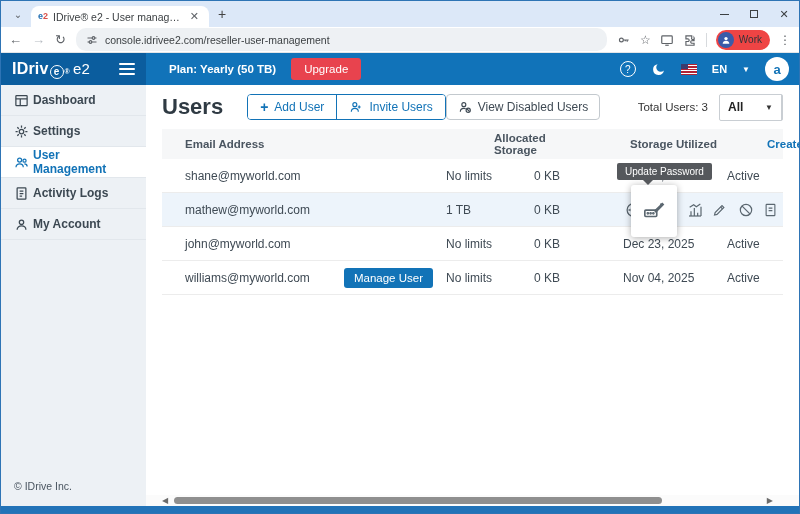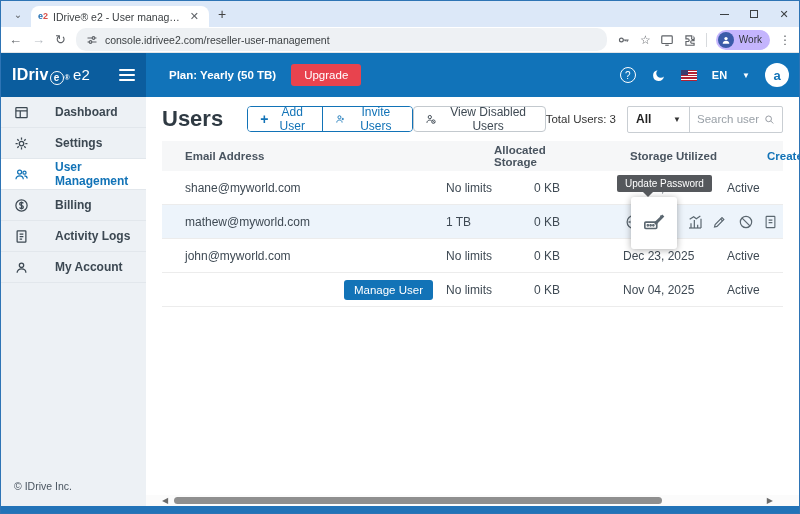--- a/index.html
+++ b/index.html
@@ -28,48 +28,48 @@
   
   .toolbar{height:26px;background:#fff;display:flex;align-items:center;padding:0 8px;gap:10px;border-bottom:1px solid #e4e6e8;flex-shrink:0;}
   .navico{font-size:13px;color:#5f6368;line-height:1;cursor:pointer;}
   .navico.dis{color:#b6bbc1;}
   .omnibox{height:23px;flex:1;max-width:548px;background:#eef1f4;border-radius:10px;display:flex;align-items:center;padding:0 10px;gap:7px;}
   .urltext{font-size:10.5px;color:#3c4043;white-space:nowrap;}
   .tbicons{display:flex;align-items:center;gap:9px;margin-left:auto;}
   .tbicons svg{display:block;cursor:pointer;}
   .staric{font-size:12px;color:#5f6368;cursor:pointer;line-height:1;}
   .tbdivider{width:1px;height:14px;background:#d7dadd;}
-  .profilechip{height:20px;background:#c4b5fd;border-radius:10px;display:flex;align-items:center;gap:5px;padding:0 8px 0 2px;cursor:pointer;}
+  .profilechip{height:20px;background:#ef4444;border-radius:10px;display:flex;align-items:center;gap:5px;padding:0 8px 0 2px;cursor:pointer;}
   .pavatar{width:16px;height:16px;border-radius:50%;background:#3a5ba9;display:flex;align-items:center;justify-content:center;}
   .ptext{font-size:10px;color:#30343a;}
   .kebab{color:#5f6368;font-size:12px;letter-spacing:0;cursor:pointer;}
 
   
-  .appheader{height:44px;background:#1173b9;display:flex;align-items:center;flex-shrink:0;color:#fff;}
+  .appheader{height:32px;background:#1173b9;display:flex;align-items:center;flex-shrink:0;color:#fff;}
   .logozone{width:145px;height:100%;background:#0b5d9e;display:flex;align-items:center;padding:0 11px;flex-shrink:0;}
   .logo{display:flex;align-items:baseline;font-weight:bold;font-size:16px;letter-spacing:.2px;cursor:pointer;}
   .logo .ering{display:inline-flex;width:14px;height:14px;border:1.5px solid #fff;border-radius:50%;align-items:center;justify-content:center;font-size:10px;margin:0 1px;position:relative;top:1px;}
   .logo sup{font-size:7px;margin-right:3px;}
   .logo .e2{font-weight:normal;font-size:15px;}
   .hamburger{margin-left:auto;display:flex;flex-direction:column;gap:3px;cursor:pointer;}
   .hamburger i{display:block;width:16px;height:2px;background:#fff;border-radius:1px;}
   .plan{margin-left:23px;font-size:11.5px;font-weight:bold;}
   .upgrade{margin-left:15px;background:#e8434e;color:#fff;border:none;font-size:11.5px;padding:5px 13px;border-radius:3px;cursor:pointer;font-family:inherit;}
   .hdr-right{margin-left:auto;display:flex;align-items:center;gap:15px;padding-right:10px;}
   .helpcirc{width:16px;height:16px;border:1.3px solid #fff;border-radius:50%;display:flex;align-items:center;justify-content:center;font-size:10px;cursor:pointer;}
   .flag{width:16px;height:11px;background:repeating-linear-gradient(#b22234 0 1.3px,#fff 1.3px 2.4px);position:relative;flex-shrink:0;}
   .flag::after{content:"";position:absolute;left:0;top:0;width:7px;height:5.5px;background:#3c3b6e;}
   .lang{font-size:11px;font-weight:bold;}
   .caret{font-size:8px;}
   .avatar{width:24px;height:24px;border-radius:50%;background:#fff;color:#1273b7;display:flex;align-items:center;justify-content:center;font-size:13px;font-weight:bold;cursor:pointer;}
 
   
   .appbody{flex:1;display:flex;min-height:0;}
   .sidebar{width:145px;background:#edf1f5;display:flex;flex-direction:column;flex-shrink:0;}
-  .sbitem{height:31px;display:flex;align-items:center;gap:26px;padding:0 13px;font-size:12px;font-weight:bold;color:#3c4852;border-bottom:1px solid #e2e7ec;cursor:pointer;}
+  .sbitem{height:31px;display:flex;align-items:center;gap:4px;padding:0 13px;font-size:12px;font-weight:bold;color:#3c4852;border-bottom:1px solid #e2e7ec;cursor:pointer;}
   .sbitem svg{flex-shrink:0;}
   .sbitem.active{background:#fff;color:#1273b7;}
   .sbfooter{margin-top:auto;padding:0 13px 14px;font-size:10.5px;color:#4a5560;}
 
   .main{flex:1;background:#fff;position:relative;min-width:0;}
   .topbar{height:44px;display:flex;align-items:center;padding:0 16px;}
   .pagetitle{font-size:22px;font-weight:bold;color:#2f3a43;margin-right:24px;}
   .btngroup{display:flex;border:1px solid #1273b7;border-radius:4px;height:26px;overflow:hidden;}
   .btngroup .gbtn{background:#fff;color:#1273b7;border:none;font-size:12px;display:flex;align-items:center;gap:6px;padding:0 12px;cursor:pointer;font-family:inherit;}
   .btngroup .gbtn + .gbtn{border-left:1px solid #1273b7;}
@@ -222,27 +222,20 @@
         <svg width="15" height="15" viewBox="0 0 24 24" fill="none" stroke="currentColor" stroke-width="2">
             <circle cx="9" cy="8" r="3.2"></circle>
             <path d="M3.2 19.5c0-3.3 2.6-5.3 5.8-5.3s5.8 2 5.8 5.3"></path>
             <circle cx="16.8" cy="9" r="2.5"></circle>
             <path d="M16.5 14.2c2.7 0 4.5 1.8 4.5 4.3"></path>
           </svg>
         <span>User Management</span>
       </div>
       <div class="sbitem">
         <svg width="15" height="15" viewBox="0 0 24 24" fill="none" stroke="currentColor" stroke-width="2">
-            <circle cx="12" cy="12" r="9"></circle>
-            <path d="M15 8.5c-.6-1-1.6-1.5-3-1.5-1.8 0-3 1-3 2.4 0 3.2 6 1.8 6 5 0 1.5-1.3 2.6-3 2.6-1.5 0-2.6-.6-3.2-1.7M12 5.5v13"></path>
-          </svg>
-        <span>Billing</span>
-      </div>
-      <div class="sbitem">
-        <svg width="15" height="15" viewBox="0 0 24 24" fill="none" stroke="currentColor" stroke-width="2">
             <rect x="5" y="3" width="14" height="18" rx="1"></rect>
             <path d="M9 8h6M9 12h6M9 16h4"></path>
           </svg>
         <span>Activity Logs</span>
       </div>
       <div class="sbitem">
         <svg width="15" height="15" viewBox="0 0 24 24" fill="none" stroke="currentColor" stroke-width="2">
             <circle cx="12" cy="8.3" r="3.5"></circle>
             <path d="M5 20.5c0-4 3-6.3 7-6.3s7 2.3 7 6.3"></path>
           </svg>
@@ -276,27 +269,20 @@
               <path d="M15 15l5 5"></path>
             </svg>
           <span>View Disabled Users</span>
         </button>
         <span class="totalusers">Total Users: 3</span>
         <div class="filtersearch">
           <div class="filterbox">
             <span>All</span>
             <span class="filtercaret">▼</span>
           </div>
-          <div class="searchbox">
-            <input type="text" placeholder="Search user" style="">
-            <svg width="13" height="13" viewBox="0 0 24 24" fill="none" stroke="#8a9097" stroke-width="2">
-                <circle cx="10.5" cy="10.5" r="6.5"></circle>
-                <path d="M15.5 15.5L21 21"></path>
-              </svg>
-          </div>
         </div>
       </div>
 
       <div class="tablewrap">
 
         <div class="trow thead">
           <div class="cell">Email Address</div>
           <div class="cell">Allocated Storage</div>
           <div class="cell">Storage Utilized</div>
           <div class="cell sortcol">
@@ -347,20 +333,21 @@
         <div class="trow tbody-row">
           <div class="cell">john@myworld.com</div>
           <div class="cell">No limits</div>
           <div class="cell">0 KB</div>
           <div class="cell">Dec 23, 2025</div>
           <div class="cell">Active</div>
         </div>
 
         <div class="trow tbody-row">
           <div class="cell">
+            <span>williams@myworld.com</span>
             <button class="manage-btn">Manage User</button>
           </div>
           <div class="cell">No limits</div>
           <div class="cell">0 KB</div>
           <div class="cell">Nov 04, 2025</div>
           <div class="cell">Active</div>
         </div>
 
         <div class="tooltip">Update Password</div>
         <div class="hovercard">

